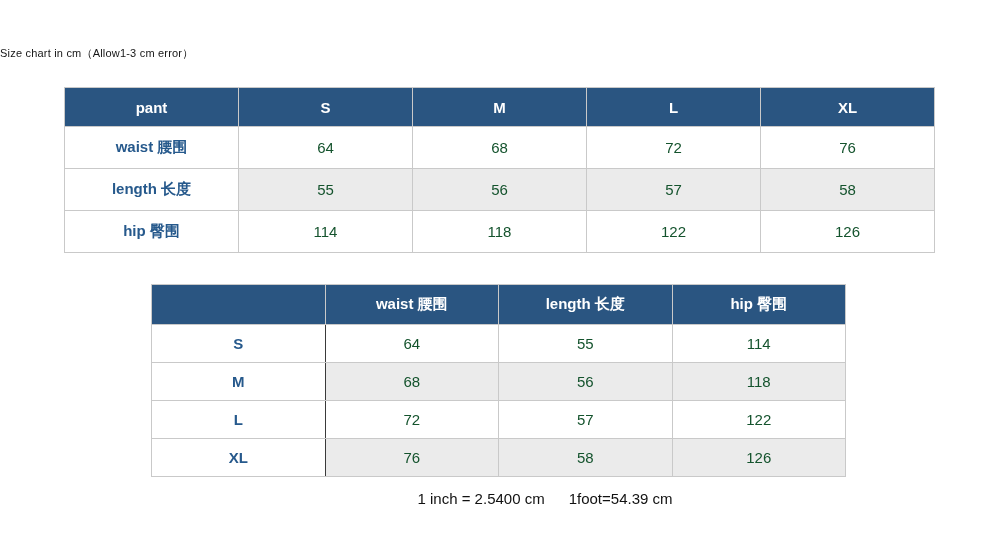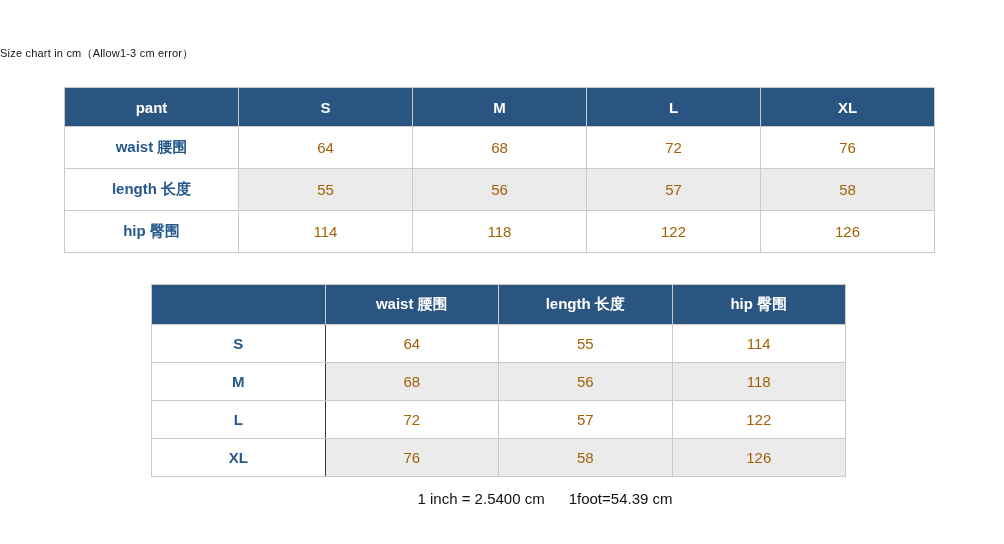--- a/index.html
+++ b/index.html
@@ -38,21 +38,21 @@
     border: 1px solid var(--border-light, #c9c9c9);
     text-align: center;
     white-space: pre;
   }
   .t1 th { height: 36px; }
   .t2 th { height: 37px; }
   td {
     border: 1px solid var(--border-light, #c9c9c9);
     text-align: center;
     font-size: 15px;
-    color: #a16207;
+    color: #14532d;
     background: #ffffff;
   }
   .t1 td { height: 39px; }
   .t2 td { height: 35px; }
   td.label {
     font-weight: 700;
     color: var(--label-text, #26598c);
   }
   .t1 tbody tr:nth-child(even) td.val,
   .t2 tbody tr:nth-child(even) td.val {

